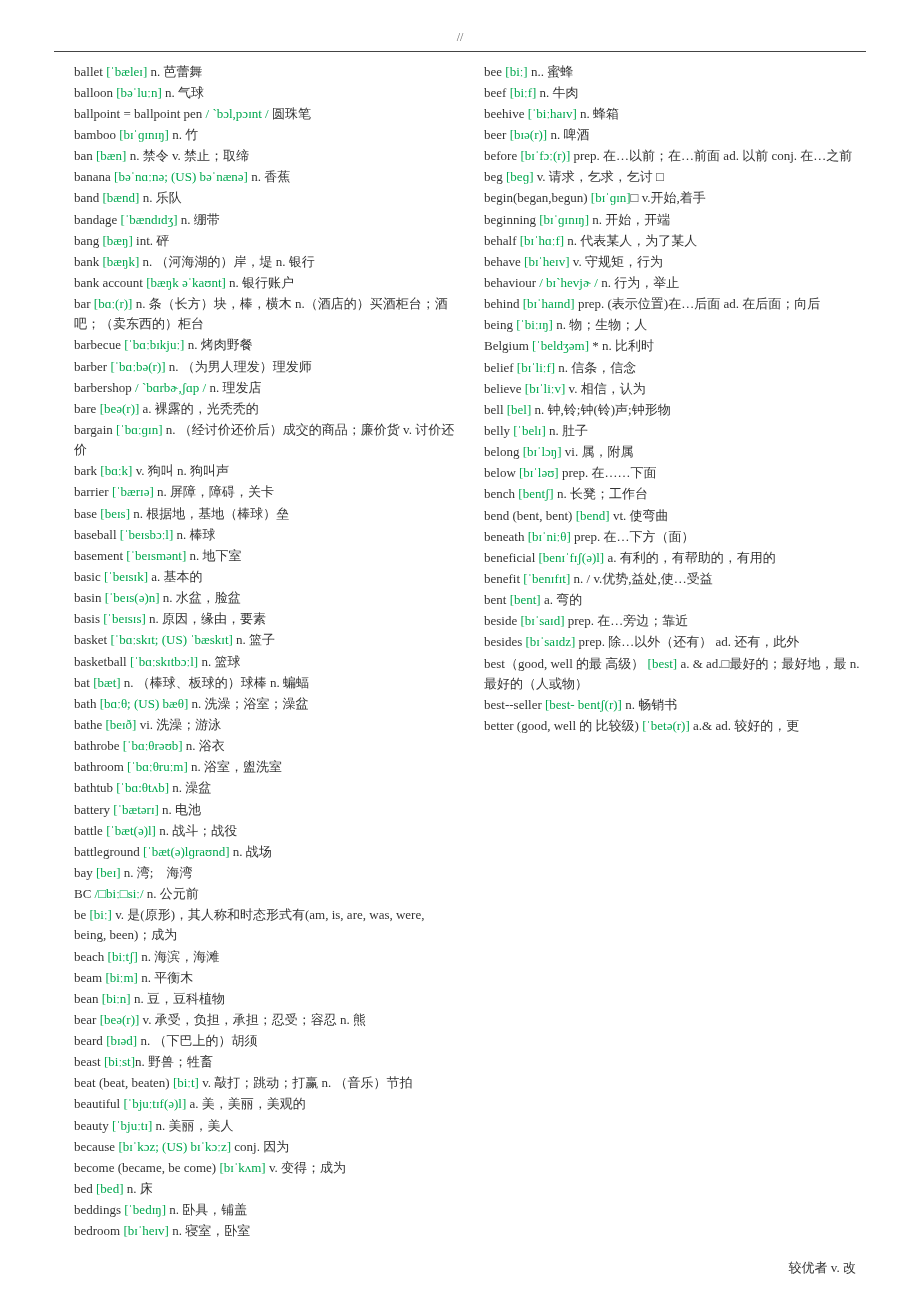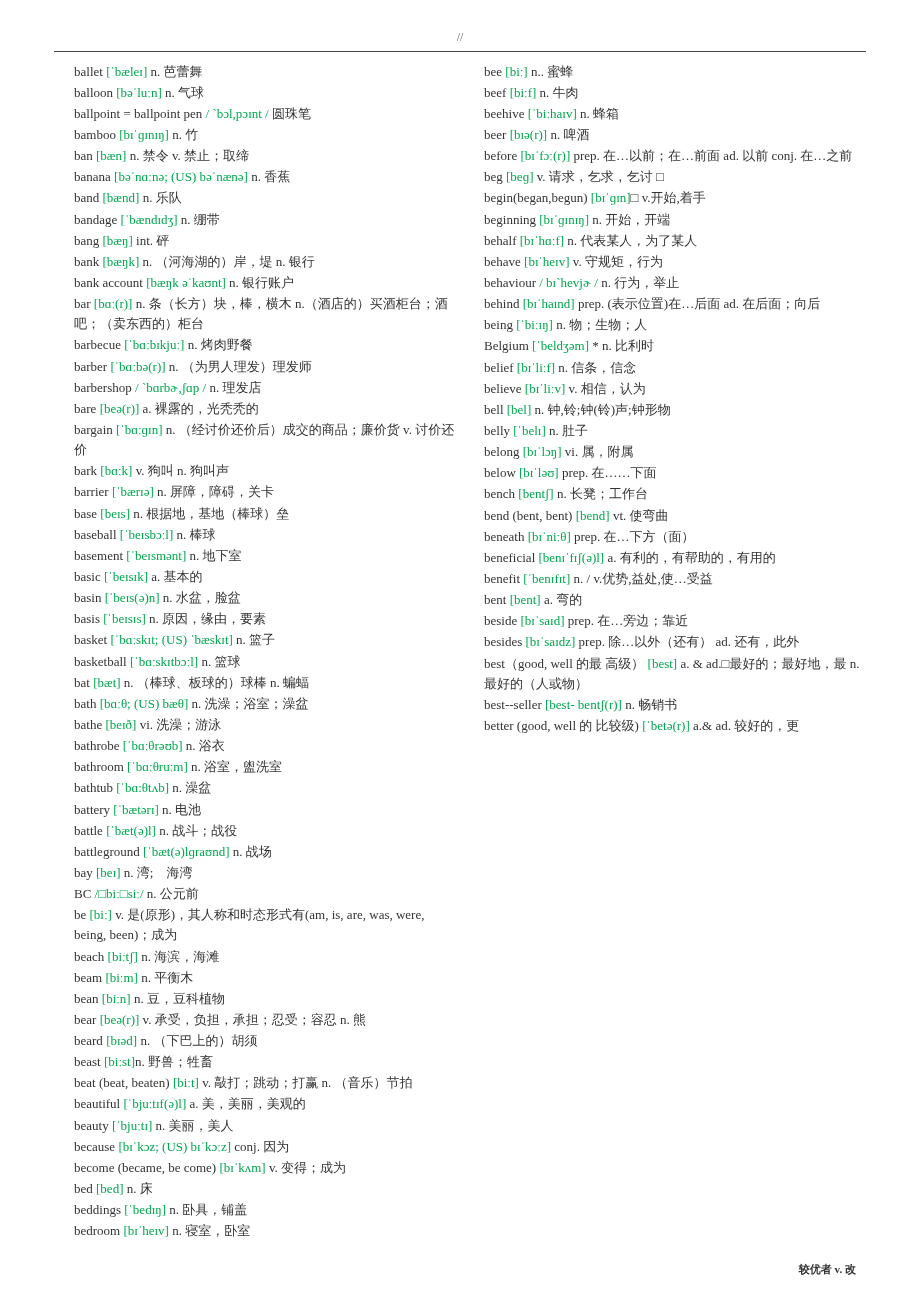--- a/index.html
+++ b/index.html
@@ -37,23 +37,22 @@
     margin-bottom: 1px;
     word-break: break-word;
   }
   .word { color: #333; }
   .ipa { color: #00a84f; }
   .def { color: #333; }
   .footer-right {
     position: absolute;
     right: 64px;
     bottom: 24px;
-    font-size: 11px;
+    font-size: 13px;
     color: #333;
-    font-weight: bold;
   }
 </style>
 </head>
 <body>
 
 <div class="page-header">//</div>
 <div class="rule"></div>
 
 <div class="cols">
   <div class="col" id="col-left">

